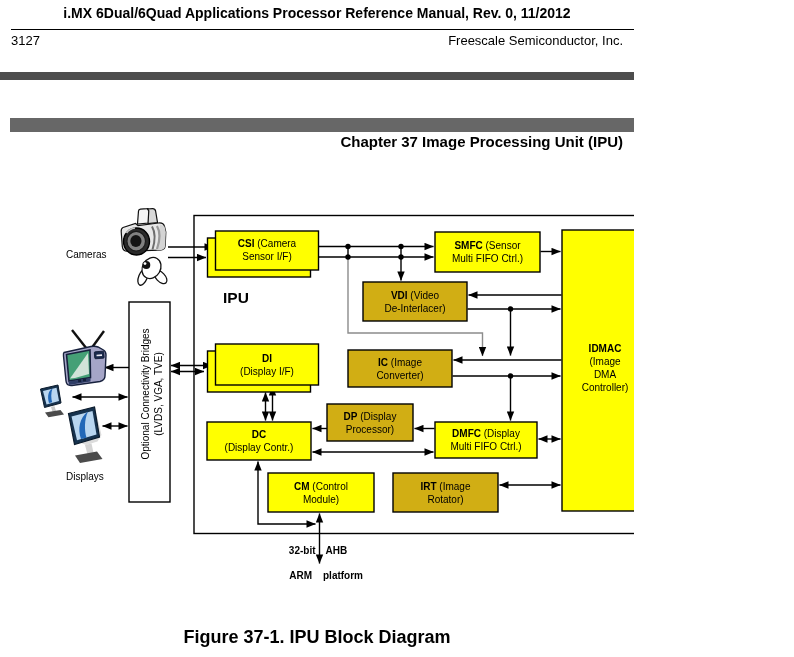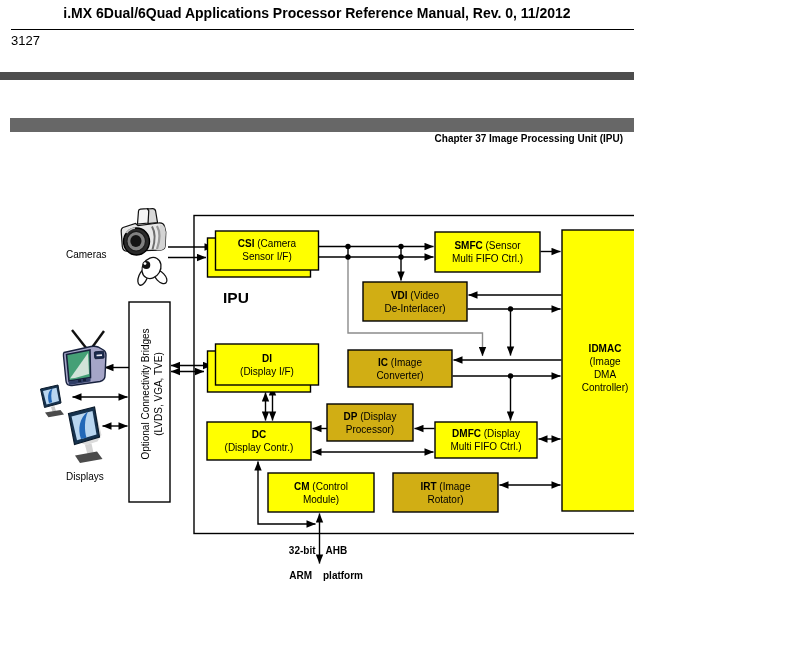--- a/index.html
+++ b/index.html
@@ -5,37 +5,38 @@
   html,body{margin:0;padding:0;background:#ffffff;}
   #page{position:relative;width:634px;height:657px;background:#ffffff;overflow:hidden;
         font-family:"Liberation Sans", sans-serif;color:#000;}
   .abs{position:absolute;}
   #manual-title{top:5.5px;left:0;right:0;text-align:center;font-size:14px;line-height:1;font-weight:bold;}
   #top-rule{top:28.5px;left:11px;width:772px;height:1.4px;background:#000;}
   #page-number{top:34px;left:11px;font-size:13px;line-height:1;}
   #publisher{top:34px;right:11px;font-size:13px;line-height:1;}
   #bar1{top:72px;left:0;width:794px;height:8px;}
   #bar2{top:118px;left:10px;width:774px;height:14px;clip-path:polygon(0 0,100% 0,calc(100% - 16px) 100%,0 100%);}
-  #chapter-heading{top:133.5px;right:11px;font-size:10px;line-height:1;font-weight:bold;}
+  #chapter-heading{top:133.5px;right:11px;font-size:15px;line-height:1;font-weight:bold;}
   #figure-caption{top:626.5px;left:0;right:0;text-align:center;font-size:18px;line-height:1.2;font-weight:bold;}
   svg{position:absolute;top:0;left:0;}
   text{font-family:"Liberation Sans", sans-serif;font-size:10px;fill:#000;}
   .b{font-weight:bold;}
   .boxline{text-anchor:middle;}
   .lbl{font-size:10px;}
   .blbl{font-size:10px;font-weight:bold;}
 </style>
 </head>
 <body>
 
 <div id="page">
 
   <div class="abs" id="manual-title">i.MX 6Dual/6Quad Applications Processor Reference Manual, Rev. 0, 11/2012</div>
   <div class="abs" id="top-rule"></div>
   <div class="abs" id="page-number">3127</div>
+  <div class="abs" id="publisher">Freescale Semiconductor, Inc.</div>
   <div class="abs" id="bar1" style="background: rgb(77, 77, 77);"></div>
   <div class="abs" id="bar2" style="background: rgb(103, 103, 103);"></div>
   <div class="abs" id="chapter-heading">Chapter 37 Image Processing Unit (IPU)</div>
 
   <svg width="794" height="657" viewBox="0 0 794 657">
     <defs>
       <marker id="ah" viewBox="0 0 10 8" refX="9.3" refY="4" markerWidth="10" markerHeight="8" markerUnits="userSpaceOnUse" orient="auto-start-reverse">
         <path d="M0.3,0.3 L9.5,4 L0.3,7.7 Z" fill="#000"></path>
       </marker>
     </defs>
@@ -217,13 +218,14 @@
     <g>
       <path d="M95,407.5 L101.5,435 L97.5,441.5 L86,445 L81,443 Z" fill="#dcdcdc" stroke="none"></path>
       <path d="M68.5,413.5 L94.5,407 L99.5,437 L74.5,444.5 Z" fill="#16324e" stroke="#0b1b2c" stroke-width="1.2"></path>
       <path d="M71.5,416.5 L92.5,411 L96.5,434.5 L77,440.3 Z" fill="#b9d6f0" stroke="none"></path>
       <path d="M81,439 C77.5,429 79.5,417.5 88,411.5 C84,420 84.5,431 86.5,437.7 Z" fill="#2268b8" stroke="none"></path>
       <path d="M85,445 L91.5,443.5 L94,455 L88,456.5 Z" fill="#d4d4d4" stroke="none"></path>
       <path d="M75,455.5 L97,451.5 L102.5,459 L80,463 Z" fill="#4b4b4b" stroke="none"></path>
     </g>
   </svg>
 
+  <div class="abs" id="figure-caption">Figure 37-1. IPU Block Diagram</div>
 </div>
 
 </body></html>

